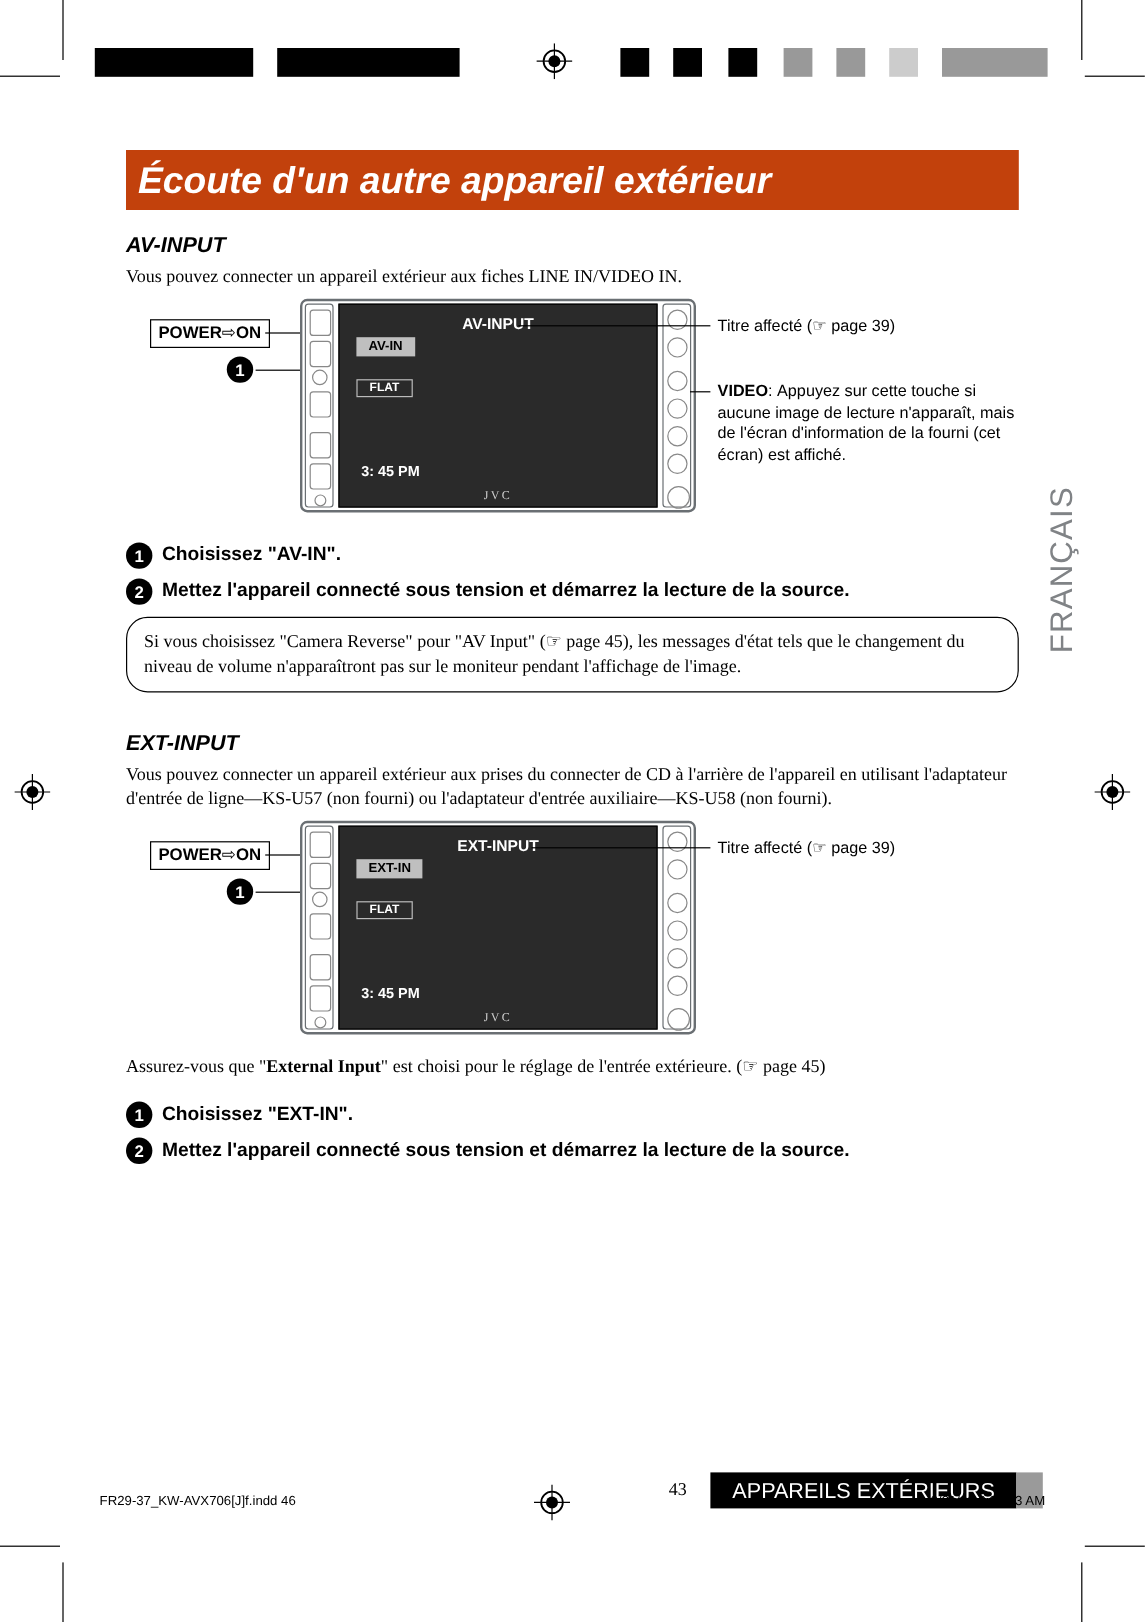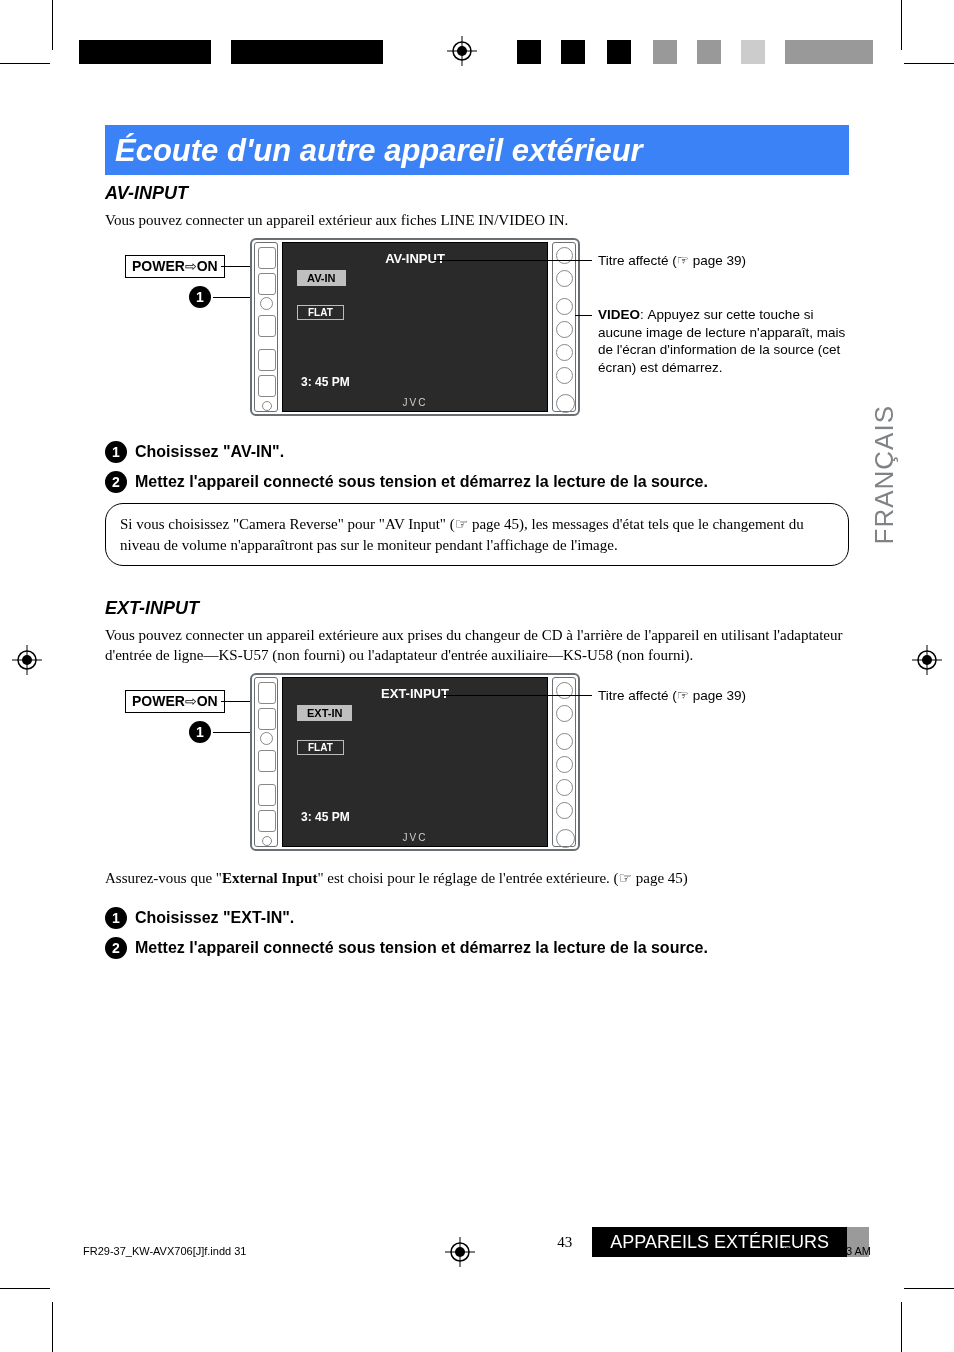--- a/index.html
+++ b/index.html
@@ -15,21 +15,21 @@
   .vline { position:absolute; width:1px; background:#000; }
   .hline { position:absolute; height:1px; background:#000; }
   .crop-sq { position:absolute; background:#000; }
   .crop-sq-g { position:absolute; background:#999; }
   .crop-sq-lg { position:absolute; background:#ccc; }
   .reg-mark { position:absolute; width:30px; height:30px; }
   .reg-mark svg { display:block; }
 
   .page-inner { position:absolute; left:105px; right:105px; top:125px; bottom:95px; }
 
-  .title-bar { background:#3b82f6; color:#fff; font-family: Arial, Helvetica, sans-serif; font-style:italic; font-weight:bold; font-size:31px; padding:8px 10px 6px 10px; margin-bottom:8px; }
+  .title-bar { background:#c2410c; color:#fff; font-family: Arial, Helvetica, sans-serif; font-style:italic; font-weight:bold; font-size:31px; padding:8px 10px 6px 10px; margin-bottom:19px; }
   .subhead { font-family: Arial, Helvetica, sans-serif; font-style:italic; font-weight:bold; font-size:18px; margin-top:8px; margin-bottom:6px; }
   .body-text { font-family: Georgia, serif; font-size:15px; line-height:1.35; margin-bottom:8px; }
   .prep-head { font-family: Arial, Helvetica, sans-serif; font-weight:bold; text-decoration: underline; font-size:16px; margin-top:12px; }
 
   .fig-wrap { position:relative; width:100%; }
   .callout-label { font-family: Arial, Helvetica, sans-serif; font-weight:bold; font-size:14px; border:1px solid #000; padding:2px 6px; background:#fff; display:inline-block; position:absolute; }
   .callout-label .arrow-glyph { font-family:serif; font-weight:normal; }
   .numcircle { display:inline-flex; width:22px; height:22px; border-radius:50%; background:#000; color:#fff; align-items:center; justify-content:center; font-family: Arial, sans-serif; font-weight:bold; font-size:14px; position:absolute; }
   .numcircle.inline { position:static; display:inline-flex; vertical-align:middle; margin-right:8px; }
   .callout-text { position:absolute; font-family: Arial, Helvetica, sans-serif; font-size:13.5px; line-height:1.3; }
@@ -39,21 +39,21 @@
   
   .device { position:absolute; border:2px solid #6a6f73; border-radius:6px; }
   .device-left { position:absolute; left:2px; top:2px; bottom:2px; width:24px; border:1px solid #6a6f73; border-radius:3px; background:#fff;}
   .dev-btn { position:absolute; left:3px; width:18px; border:1px solid #888; border-radius:3px; }
   .device-jog { position:absolute; left:5px; width:13px; height:13px; border:1px solid #888; border-radius:50%; }
   .device-screen { position:absolute; left:30px; right:30px; top:2px; bottom:2px; background:#2a2a2a; border:1px solid #000; }
   .device-right { position:absolute; right:2px; top:2px; bottom:2px; width:24px; border:1px solid #6a6f73; border-radius:3px; background:#fff;}
   .r-btn { position:absolute; left:3px; width:17px; height:17px; border:1px solid #888; border-radius:50%; }
   .screen-title { position:absolute; top:8px; left:50%; transform:translateX(-50%); color:#fff; font-family:Arial; font-weight:bold; font-size:13px; }
   .screen-time { position:absolute; bottom:22px; left:18px; color:#fff; font-family:Arial; font-weight:bold; font-size:12px; }
-  .screen-logo { position:absolute; bottom:3px; left:50%; transform:translateX(-50%); color:#cfcfcf; font-family:Liberation Sans, sans-serif; font-size:10px; letter-spacing:2px;text-align:right; }
+  .screen-logo { position:absolute; bottom:3px; left:50%; transform:translateX(-50%); color:#cfcfcf; font-family:Liberation Serif, serif; font-size:10px; letter-spacing:2px;text-align:right; }
   .screen-avin { position:absolute; top:27px; left:14px; background:#bfbfbf; color:#000; font-family:Arial; font-weight:bold; font-size:11px; padding:2px 10px; }
   .screen-flat { position:absolute; top:62px; left:14px; border:1px solid #bbb; color:#fff; font-family:Arial; font-weight:bold; font-size:10px; padding:1px 10px; }
 
   .step-line { font-family: Arial, Helvetica, sans-serif; font-weight:bold; font-size:16px; margin:8px 0; display:flex; align-items:center; }
   .note-box { border:1px solid #000; border-radius:18px; padding:10px 14px; font-family: Georgia, serif; font-size:15px; line-height:1.35; margin:10px 0 32px 0; }
 
   .side-tab { position:absolute; right:-20px; top:280px; transform: rotate(-90deg); transform-origin: right top; font-family: Arial, Helvetica, sans-serif; font-size:26px; letter-spacing:1px; color:#808386; }
 
   .footer-bar { position:absolute; left:0; right:-20px; bottom:0; height:30px; display:flex; align-items:stretch; }
   .footer-pagenum { font-family: Georgia, serif; font-size:15px; color:#000; padding:0 20px; display:flex; align-items:center; margin-left:auto; }
@@ -163,36 +163,36 @@
       </div>
     </div>
 
     <div class="line line-h" style="left:327px; top:22px; width:160px;"></div>
     <div class="callout-text" style="left:493px; top:14px;">
       <span>Titre affecté (</span><span>☞</span><span> page 39)</span>
     </div>
     <div class="line line-h" style="left:470px; top:77px; width:17px;"></div>
     <div class="callout-text" style="left:493px; top:68px; width:250px;">
       <b>VIDEO</b><span>:</span>
-      <span style="font-family:Arial; font-size:13.5px;">Appuyez sur cette touche si aucune image de lecture n'apparaît, mais de l'écran d'information de la source (cet écran) est démarrez.</span>
+      <span style="font-family:Arial; font-size:13.5px;">Appuyez sur cette touche si aucune image de lecture n'apparaît, mais de l'écran d'information de la fourni (cet écran) est affiché.</span>
     </div>
   </div>
 
   <div class="step-line">
     <span class="numcircle inline">1</span>
     <span>Choisissez "AV-IN".</span>
   </div>
   <div class="step-line">
     <span class="numcircle inline">2</span>
     <span>Mettez l'appareil connecté sous tension et démarrez la lecture de la source.</span>
   </div>
   <div class="note-box">Si vous choisissez "Camera Reverse" pour "AV Input" (☞ page 45), les messages d'état tels que le changement du niveau de volume n'apparaîtront pas sur le moniteur pendant l'affichage de l'image.</div>
 
   <div class="subhead">EXT-INPUT</div>
-  <div class="body-text">Vous pouvez connecter un appareil extérieure aux prises du changeur de CD à l'arrière de l'appareil en utilisant l'adaptateur d'entrée de ligne—KS-U57 (non fourni) ou l'adaptateur d'entrée auxiliaire—KS-U58 (non fourni).</div>
+  <div class="body-text">Vous pouvez connecter un appareil extérieur aux prises du connecter de CD à l'arrière de l'appareil en utilisant l'adaptateur d'entrée de ligne—KS-U57 (non fourni) ou l'adaptateur d'entrée auxiliaire—KS-U58 (non fourni).</div>
 
   <div class="fig-wrap" style="height:195px;">
     <div class="callout-label" style="left:20px; top:17px;">
       <span>POWER</span><span class="arrow-glyph">⇨</span><span>ON</span>
     </div>
     <div class="line line-h" style="left:116px; top:28px; width:30px;"></div>
     <span class="numcircle" style="left:84px; top:48px;">1</span>
     <div class="line line-h" style="left:108px; top:59px; width:38px;"></div>
 
     <div class="device" style="left:145px; top:0; width:330px; height:178px;">
@@ -244,16 +244,16 @@
   <div class="side-tab">FRANÇAIS</div>
 
   <div class="footer-bar">
     <div class="footer-pagenum">43</div>
     <div class="footer-black">APPAREILS EXTÉRIEURS</div>
     <div class="footer-grey"></div>
   </div>
 </div>
 
 <div class="imprint">
-  <span>FR29-37_KW-AVX706[J]f.indd   31</span>
+  <span>FR29-37_KW-AVX706[J]f.indd   46</span>
   <span class="imprint-reg"></span>
   <span>9/31/06   9:24:03 AM</span>
 </div>
 
 </body></html>

